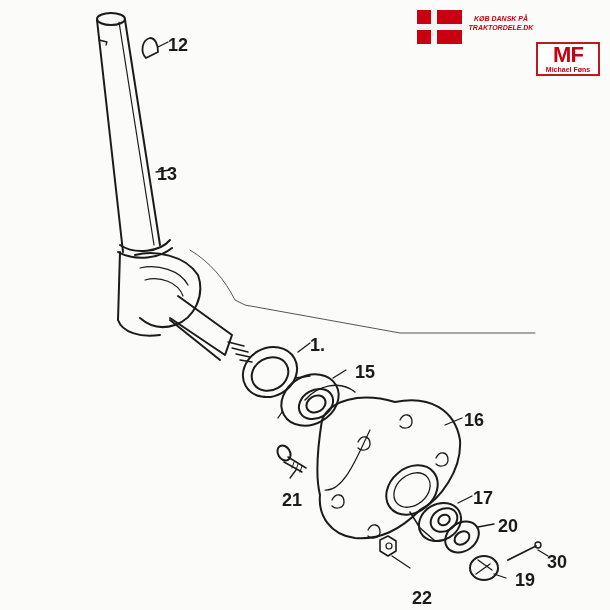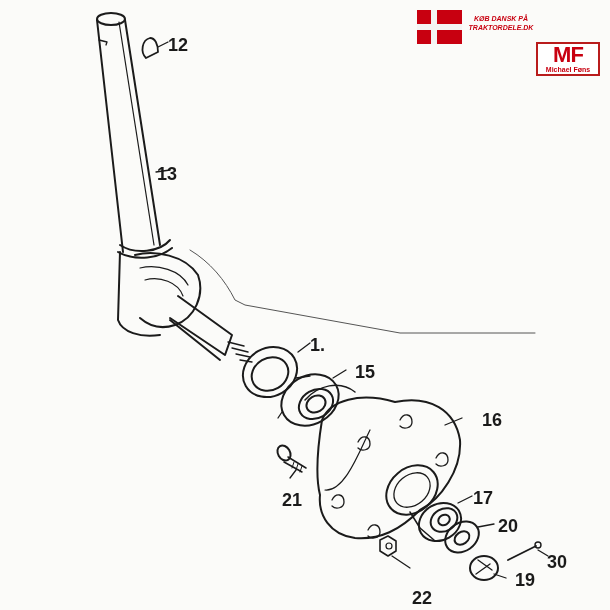--- a/index.html
+++ b/index.html
@@ -115,21 +115,21 @@
       <circle cx="389" cy="546" r="3" stroke-width="1.2"></circle>
     </g>
     <line x1="392" y1="556" x2="410" y2="568" stroke-width="1.3"></line>
   </g>
 </svg>
 
 <span class="callout" style="left:168px;top:35px;">12</span>
 <span class="callout" style="left:157px;top:164px;">13</span>
 <span class="callout" style="left:310px;top:335px;">1.</span>
 <span class="callout" style="left:347px;top:362px;margin-left:8px;">15</span>
-<span class="callout" style="left:482px;top:410px;">16</span>
+<span class="callout" style="left:464px;top:410px;">16</span>
 <span class="callout" style="left:473px;top:488px;text-align:center;">17</span>
 <span class="callout" style="left:498px;top:516px;">20</span>
 <span class="callout" style="left:515px;top:570px;">19</span>
 <span class="callout" style="left:547px;top:552px;">30</span>
 <span class="callout" style="left:282px;top:478px;margin-top:12px;">21</span>
 <span class="callout" style="left:412px;top:588px;">22</span>
 
 <div class="flag">
   <div class="v"></div>
     <div class="h"></div>

